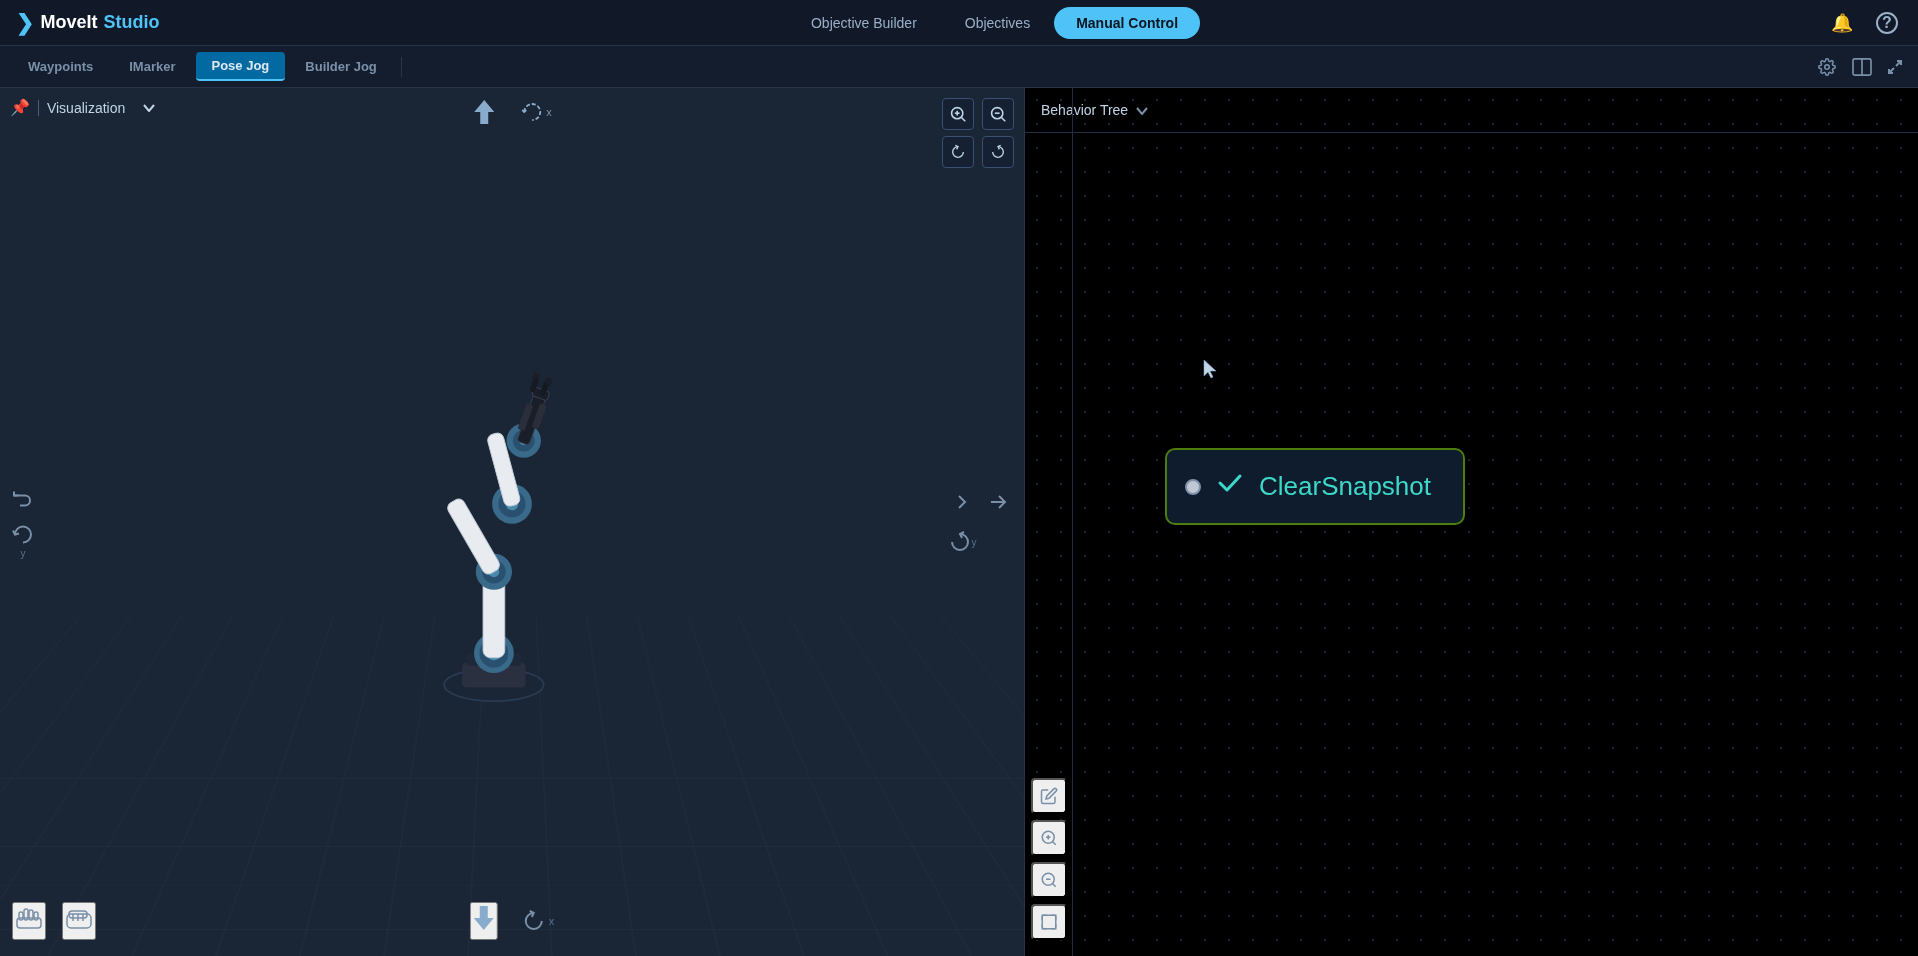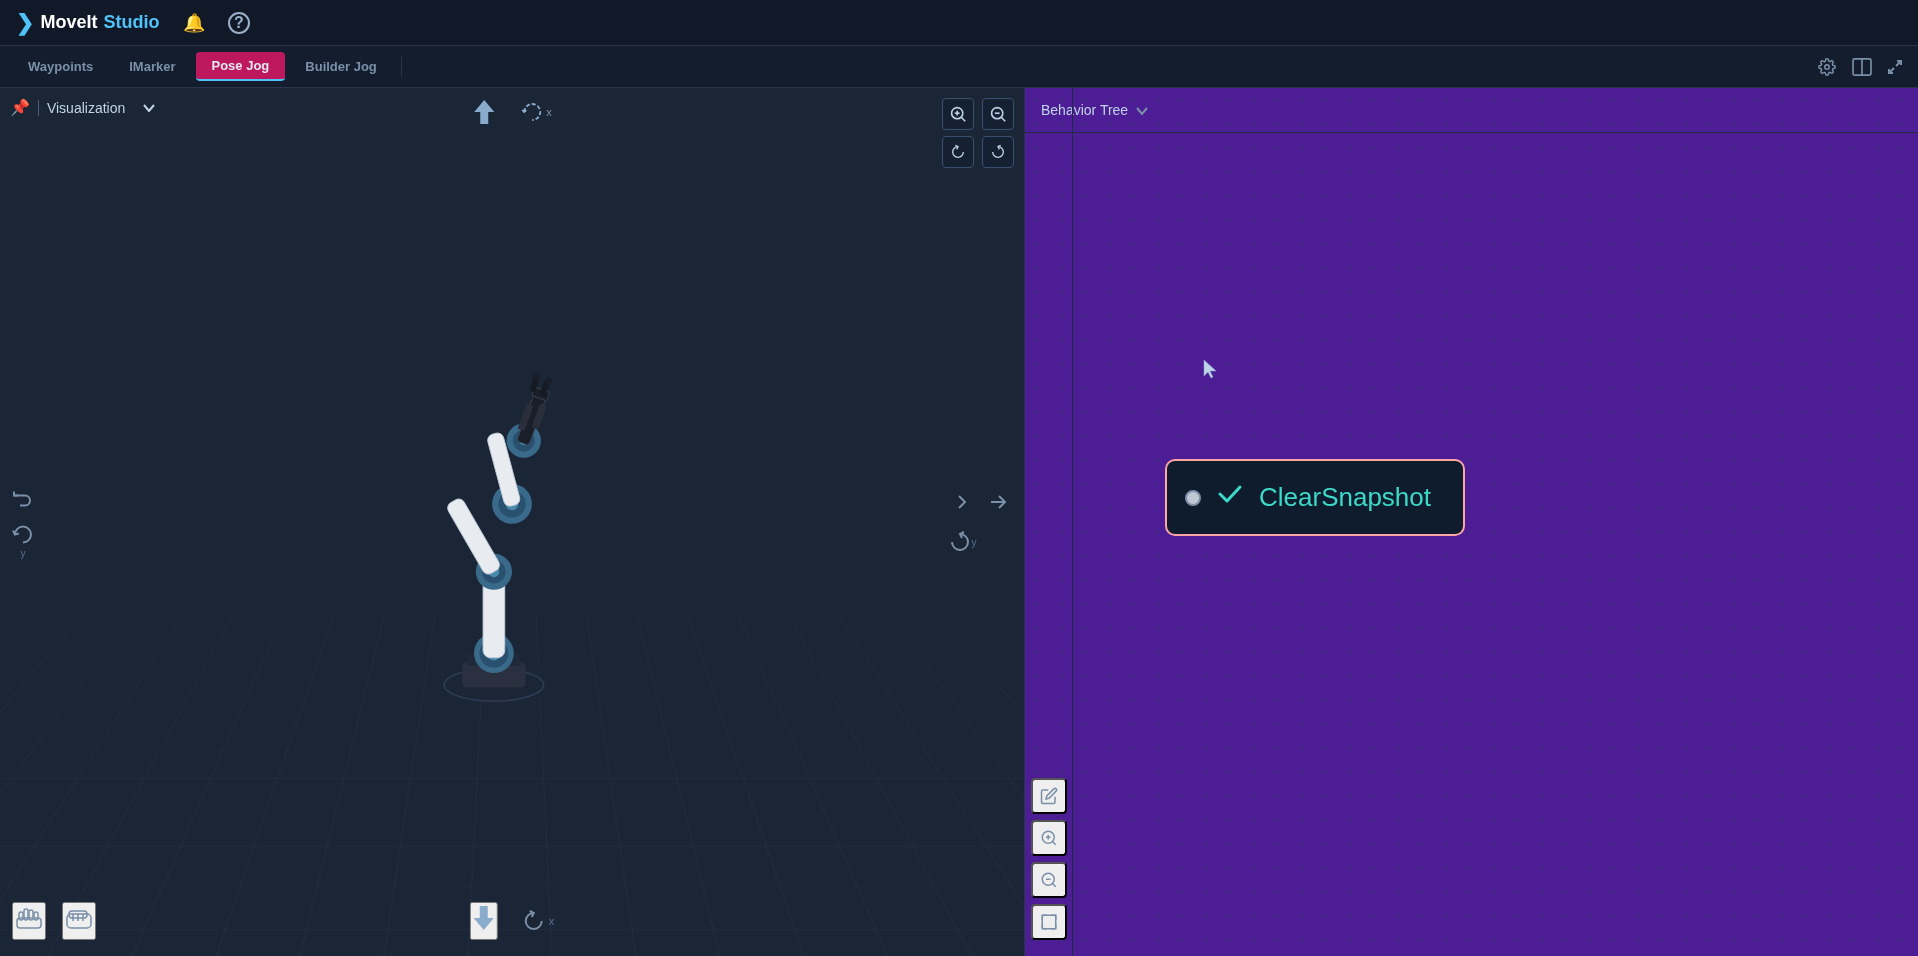--- a/index.html
+++ b/index.html
@@ -93,21 +93,21 @@
       font-size: 13px;
       color: #7a90a8;
       cursor: pointer;
       border-radius: 4px;
       border: none;
       background: none;
       font-weight: bold;
     }
     .tab.active {
       color: #e0e8f0;
-      background: #be185d;
+      background: #0369a1;
       border-bottom: 2px solid #4fc3f7;
     }
     .tab-separator {
       width: 1px;
       height: 20px;
       background: #2a3448;
       margin: 0 4px;
     }
     .tabs-right {
       margin-left: auto;
@@ -291,21 +291,21 @@
       inset: 0;
       display: flex;
       align-items: center;
       justify-content: center;
       z-index: 5;
     }
 
     
     .right-panel {
       flex: 1;
-      background: #4c1d95;
+      background: #000000;
       position: relative;
       overflow: hidden;
     }
 
     
     .dot-pattern {
       position: absolute;
       inset: 0;
       background-image: radial-gradient(circle, #2a3f5a 1px, transparent 1px);
       background-size: 24px 24px;
@@ -330,28 +330,28 @@
       background: none;
       border: none;
       color: #7a90a8;
       cursor: pointer;
       font-size: 14px;
     }
 
     
     .behavior-node {
       position: absolute;
-      top: 371px;
+      top: 360px;
       left: 140px;
       z-index: 10;
       display: flex;
       align-items: center;
       gap: 14px;
       background: #0f1c2e;
-      border: 2px solid #fca5a5;
+      border: 2px solid #4d7c0f;
       border-radius: 10px;
       padding: 18px 28px 18px 18px;
       min-width: 300px;
     }
     .node-connector {
       width: 16px;
       height: 16px;
       border-radius: 50%;
       background: #c0c8d4;
       border: 2px solid #8090a8;
@@ -415,20 +415,25 @@
 </head>
 <body>
 
 <nav class="top-nav">
   <div class="logo">
     <span class="logo-arrow">❯</span>
     <span class="logo-moveit">MoveIt</span>
     <span class="logo-studio"> Studio</span>
   </div>
 
+  <div class="nav-center">
+    <button class="nav-btn">Objective Builder</button>
+    <button class="nav-btn">Objectives</button>
+    <button class="nav-btn active">Manual Control</button>
+  </div>
 
   <div class="nav-right">
     <button class="icon-btn">
       <span>🔔</span>
     </button>
     <button class="icon-btn">
       <span style="font-weight:bold; font-size:16px; border:2px solid #9ab0c8; border-radius:50%; width:22px; height:22px; display:flex; align-items:center; justify-content:center;">?</span>
     </button>
   </div>
 </nav>

